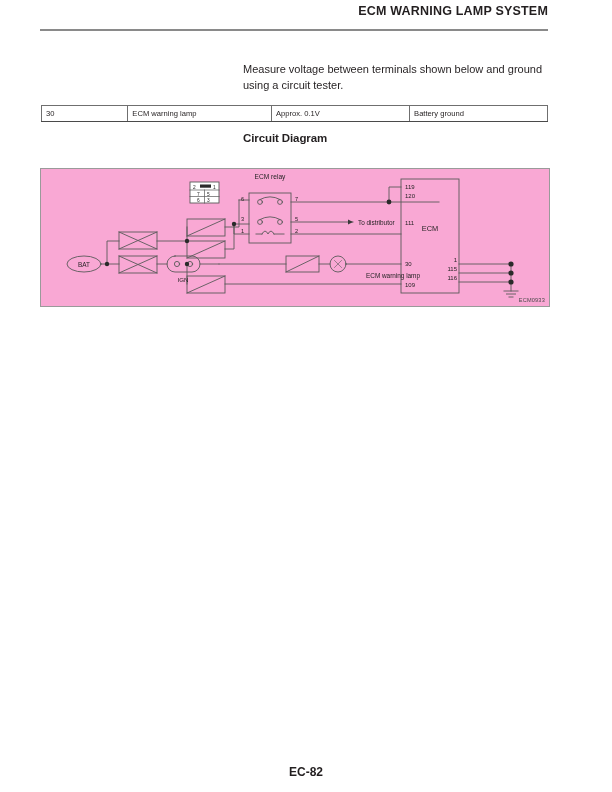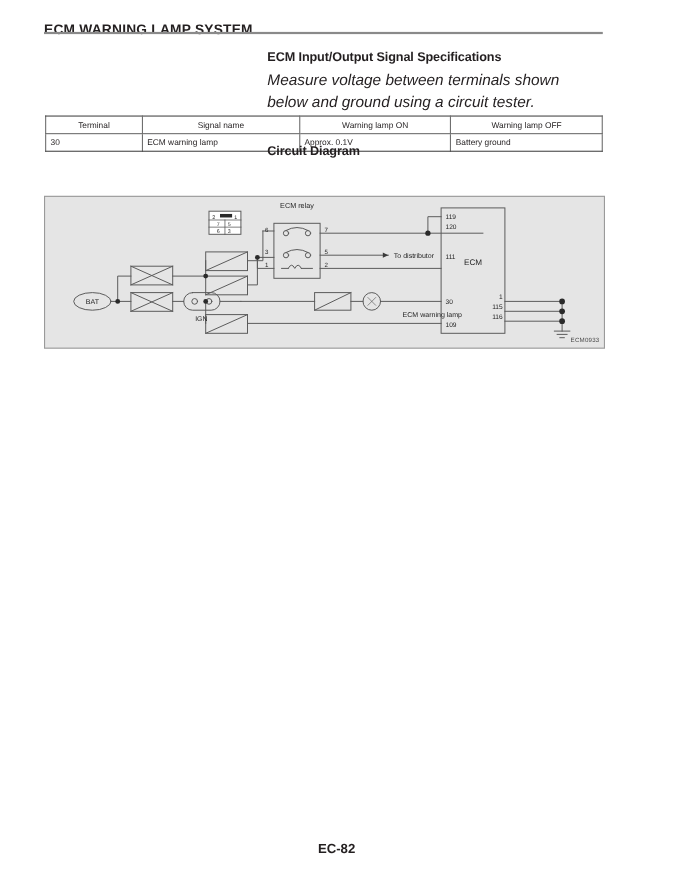--- a/index.html
+++ b/index.html
@@ -13,23 +13,23 @@
     position: relative;
     font-family: "Liberation Sans", sans-serif;
     color: #1a1a1a;
     overflow: hidden;
   }
 
   
   .page-header {
     position: absolute;
     left: 40px;
-    top: 20px;
+    top: 4px;
     width: 508px;
-    text-align: left;
+    text-align: right;
   }
   .page-header-title {
     font-size: 12.5px;
     font-weight: bold;
     letter-spacing: 0.2px;
     color: #231f20;
   }
   .header-rule {
     position: absolute;
     left: 40px;
@@ -45,25 +45,24 @@
     left: 243px;
     width: 305px;
   }
   .section-title {
     font-size: 11.5px;
     font-weight: bold;
     color: #231f20;
     letter-spacing: -0.1px;
   }
   .section-body {
-    font-size: 14px;
+    font-size: 11px;
     line-height: 1.42;
     color: #231f20;
-    margin-top: 5px;
-    font-style: italic;
+    margin-top: 16px;
   }
 
   #spec-section { top: 46px; }
   #circuit-section { top: 132px; }
 
   
   .spec-table {
     position: absolute;
     left: 41px;
     top: 105px;
@@ -91,25 +90,25 @@
   .spec-table .c1 { width: 145px; }
   .spec-table .c2 { width: 139px; }
   .spec-table .c3 { width: 139px; }
   .spec-table tr.head td { border-top: 1.4px solid #4a4a4a; }
   .spec-table tr.body td { border-bottom: 1.4px solid #4a4a4a; }
 
   
   .diagram-frame {
     position: absolute;
     left: 40px;
-    top: 178px;
+    top: 168px;
     width: 508px;
     height: 137px;
     border: 0.9px solid #9a9a9a;
-    background: #e5e5e5;
+    background: #f9a8d4;
   }
   .diagram-frame svg {
     display: block;
   }
   .fig-id {
     position: absolute;
     right: 4px;
     bottom: 3px;
     font-size: 5.6px;
     color: #4a4a4a;
@@ -137,32 +136,25 @@
 </style>
 </head>
 <body>
 
 <div class="page-header">
   <div class="page-header-title">ECM WARNING LAMP SYSTEM</div>
 </div>
 <div class="header-rule"></div>
 
 <div class="section" id="spec-section">
-  <div class="section-title">ECM Input/Output Signal Specifications</div>
   <div class="section-body">Measure voltage between terminals shown below and ground using a circuit tester.</div>
 </div>
 
 <table class="spec-table">
   <tbody>
-    <tr class="head">
-      <td class="c0">Terminal</td>
-      <td class="c1">Signal name</td>
-      <td class="c2">Warning lamp ON</td>
-      <td class="c3">Warning lamp OFF</td>
-    </tr>
     <tr class="body">
       <td class="c0 al">30</td>
       <td class="c1 al">ECM warning lamp</td>
       <td class="c2">Approx. 0.1V</td>
       <td class="c3">Battery ground</td>
     </tr>
   </tbody>
 </table>
 
 <div class="section" id="circuit-section">

